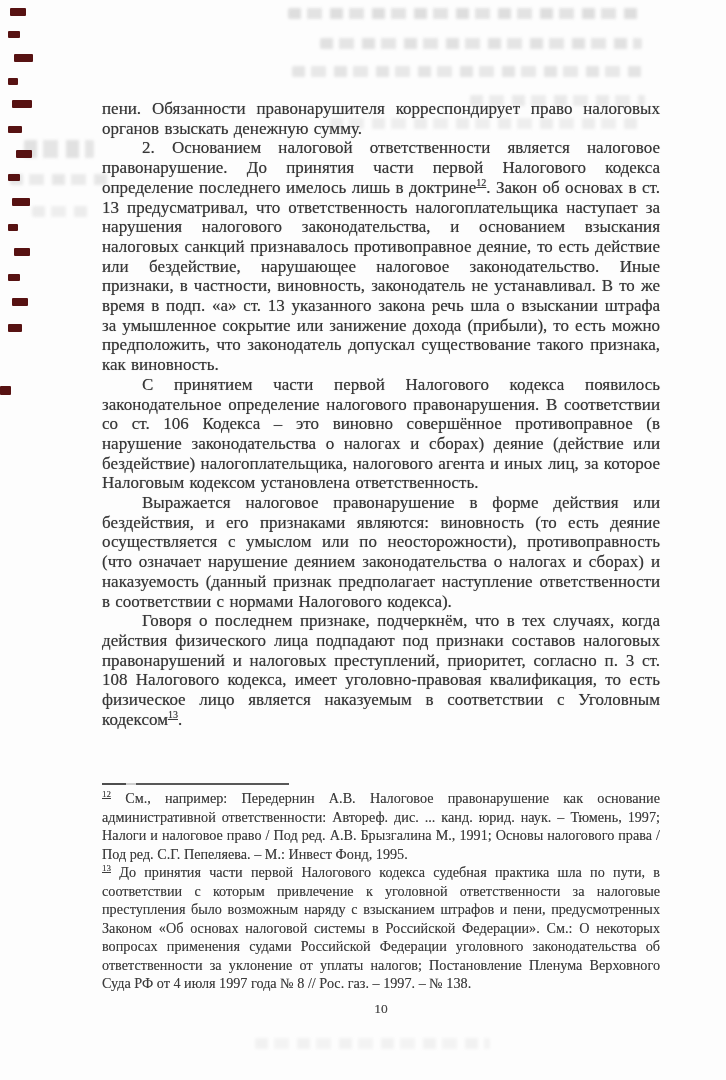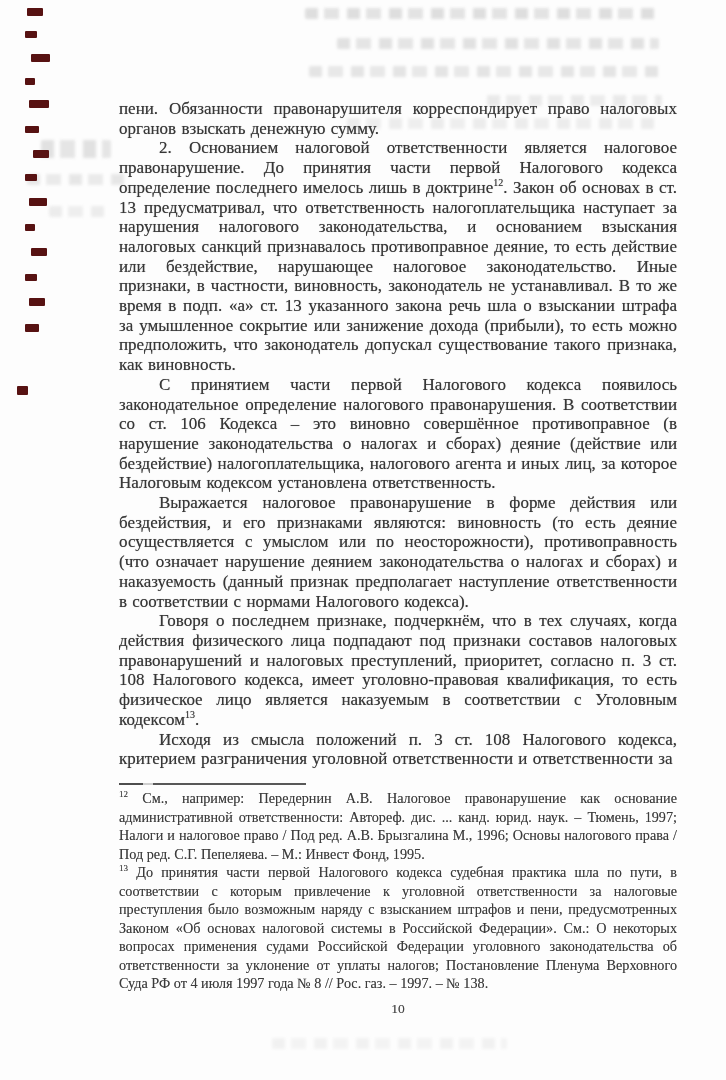--- a/index.html
+++ b/index.html
@@ -7,34 +7,34 @@
     --fn-color:#3c3c3c;
     --dash-color:#571212;
     --bg:#fdfdfd;
   }
   html,body{margin:0;padding:0;}
   body{
     width:726px;height:1080px;overflow:hidden;position:relative;
     background:var(--bg);
     font-family:"Liberation Serif","DejaVu Serif",serif;
   }
-  .page{position:absolute;inset:0;background:var(--bg);margin-left:17px;}
+  .page{position:absolute;inset:0;background:var(--bg);}
 
   
   #text-block{position:absolute;left:102px;top:99px;width:558px;}
   p.main{
     margin:0;font-size:17px;line-height:19.7px;text-align:justify;
     color:var(--text-color);
     text-shadow:0 0 0.7px rgba(50,50,50,.6);
     word-spacing:1px;
   }
   p.main.ind{text-indent:40px;}
   .it{}
   .bd{font-weight:normal;}
-  sup.fnref{font-size:10px;line-height:0;vertical-align:super;}
+  sup.fnref{font-size:10px;line-height:0;vertical-align:super;text-decoration:underline;}
 
   
   #fn-sep{
     position:absolute;left:102px;top:783px;width:187px;height:2px;
     background:linear-gradient(90deg,#4e4e4e 0 24px,rgba(120,120,120,.35) 24px 34px,#585858 34px 100%);
   }
   #footnotes{position:absolute;left:102px;top:789px;width:558px;}
   p.fn{
     margin:0;font-size:14.2px;line-height:18.5px;text-align:justify;
     color:var(--fn-color);
@@ -87,24 +87,23 @@
   <div class="dash" style="left:12px;top:298px;width:16px;height:8px;"></div>
   <div class="dash" style="left:8px;top:324px;width:14px;height:8px;"></div>
   <div class="dash" style="left:0px;top:386px;width:11px;height:9px;"></div>
 
   <div id="text-block">
       <p class="main"><span>пени. Обязанности правонарушителя корреспондирует право налоговых органов взыскать денежную сумму.</span></p>
       <p class="main ind"><span class="it">2. Основанием налоговой ответственности является налоговое правонарушение.</span><span> До принятия части первой Налогового кодекса определение последнего имелось лишь в доктрине</span><sup class="fnref">12</sup><span>. Закон об основах в ст. 13 предусматривал, что ответственность налогоплательщика наступает за нарушения налогового законодательства, и основанием взыскания налоговых санкций признавалось противоправное деяние, то есть действие или бездействие, нарушающее налоговое законодательство. Иные признаки, в частности, виновность, законодатель не устанавливал. В то же время в подп. «а» ст. 13 указанного закона речь шла о взыскании штрафа за умышленное сокрытие или занижение дохода (прибыли), то есть можно предположить, что законодатель допускал существование такого признака, как виновность.</span></p>
       <p class="main ind"><span>С принятием части первой Налогового кодекса появилось законодательное определение налогового правонарушения. В соответствии со ст. 106 Кодекса – это виновно совершённое противоправное (в нарушение законодательства о налогах и сборах) деяние (действие или бездействие) налогоплательщика, налогового агента и иных лиц, за которое Налоговым кодексом установлена ответственность.</span></p>
       <p class="main ind"><span>Выражается налоговое правонарушение в форме действия или бездействия, и его признаками являются: </span><span class="bd">виновность</span><span> (то есть деяние осуществляется с умыслом или по неосторожности), </span><span class="bd">противоправность</span><span> (что означает нарушение деянием законодательства о налогах и сборах) и </span><span class="bd">наказуемость</span><span> (данный признак предполагает наступление ответственности в соответствии с нормами Налогового кодекса).</span></p>
       <p class="main ind"><span>Говоря о последнем признаке, подчеркнём, что в тех случаях, когда действия физического лица подпадают под признаки составов налоговых правонарушений и налоговых преступлений, приоритет, согласно п. 3 ст. 108 Налогового кодекса, имеет уголовно-правовая квалификация, то есть физическое лицо является наказуемым в соответствии с Уголовным кодексом</span><sup class="fnref">13</sup><span>.</span></p>
-      <p class="main ind"><span>Исходя из смысла положений п. 3 ст. 108 Налогового кодекса, критерием разграничения уголовной ответственности и ответственности за</span></p>
     </div>
 
   <div id="fn-sep"></div>
 
   <div id="footnotes">
-      <p class="fn"><sup class="fnref">12</sup><span> См., например: Передернин А.В. Налоговое правонарушение как основание административной ответственности: Автореф. дис. ... канд. юрид. наук. – Тюмень, 1997; Налоги и налоговое право / Под ред. А.В. Брызгалина  М., 1996; Основы налогового права / Под ред. С.Г. Пепеляева. – М.: Инвест Фонд, 1995.</span></p>
+      <p class="fn"><sup class="fnref">12</sup><span> См., например: Передернин А.В. Налоговое правонарушение как основание административной ответственности: Автореф. дис. ... канд. юрид. наук. – Тюмень, 1997; Налоги и налоговое право / Под ред. А.В. Брызгалина  М., 1991; Основы налогового права / Под ред. С.Г. Пепеляева. – М.: Инвест Фонд, 1995.</span></p>
       <p class="fn"><sup class="fnref">13</sup><span> До принятия части первой Налогового кодекса судебная практика шла по пути, в соответствии с которым привлечение к уголовной ответственности за налоговые преступления было возможным наряду с взысканием штрафов и пени, предусмотренных Законом «Об основах налоговой системы в Российской Федерации». См.: О некоторых вопросах применения судами Российской Федерации уголовного законодательства об ответственности за уклонение от уплаты налогов; Постановление Пленума Верховного Суда РФ от 4 июля 1997 года № 8 // Рос. газ. – 1997. –  № 138.</span></p>
     </div>
 
   <div class="page-number">10</div>
 </div>
 
 </body></html>

